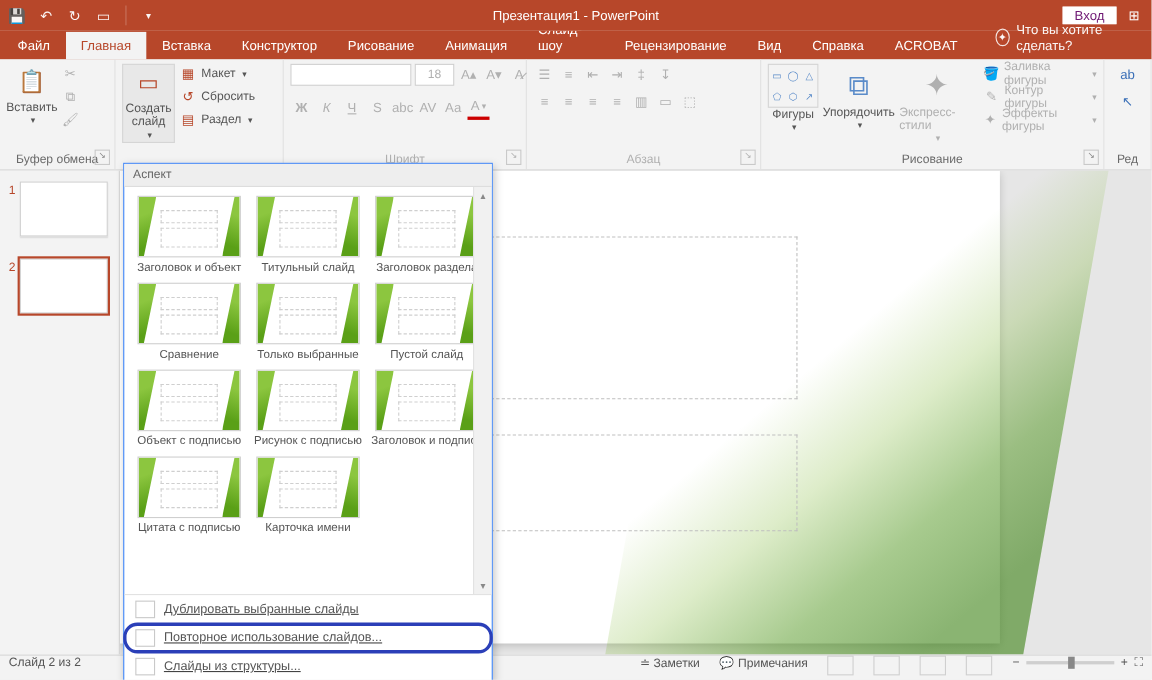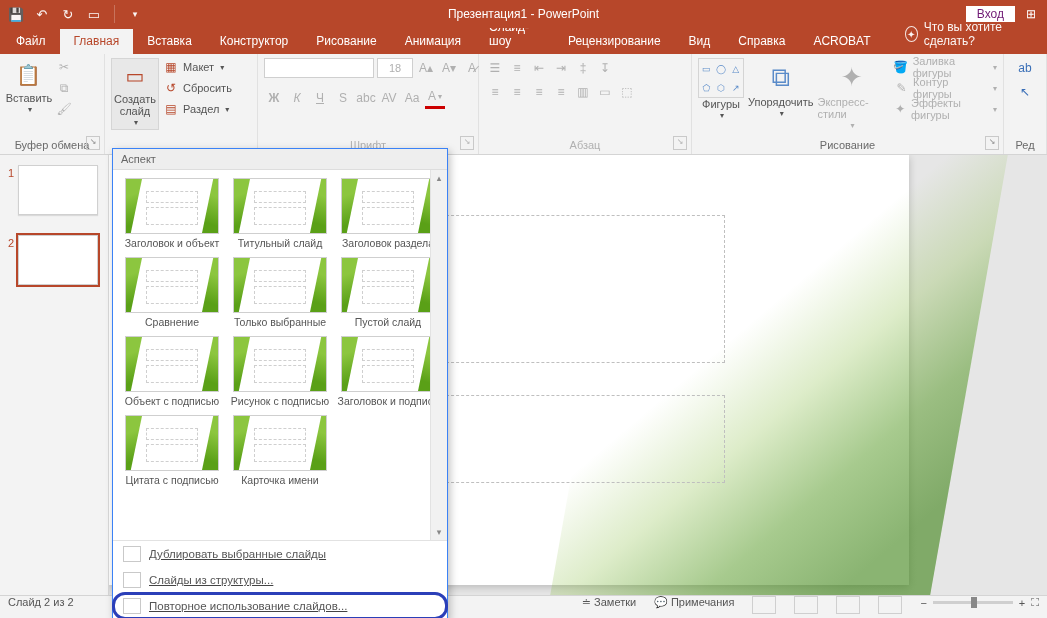--- a/index.html
+++ b/index.html
@@ -410,24 +410,24 @@
         <div class="arr">▴</div>
         <div style="flex:1"></div>
         <div class="arr">▾</div>
       </div>
     </div>
     <div class="gallery-ft">
       <div class="gft-item">
         <span class="ic"></span>
         <span>Дублировать выбранные слайды</span>
       </div>
+      <div class="gft-item highlight">
+        <span class="ic"></span>
+        <span>Повторное использование слайдов...</span>
+      </div>
       <div class="gft-item">
         <span class="ic"></span>
         <span>Слайды из структуры...</span>
       </div>
-      <div class="gft-item highlight">
-        <span class="ic"></span>
-        <span>Повторное использование слайдов...</span>
-      </div>
     </div>
   </div>
 
 </div>
 
 </body></html>

